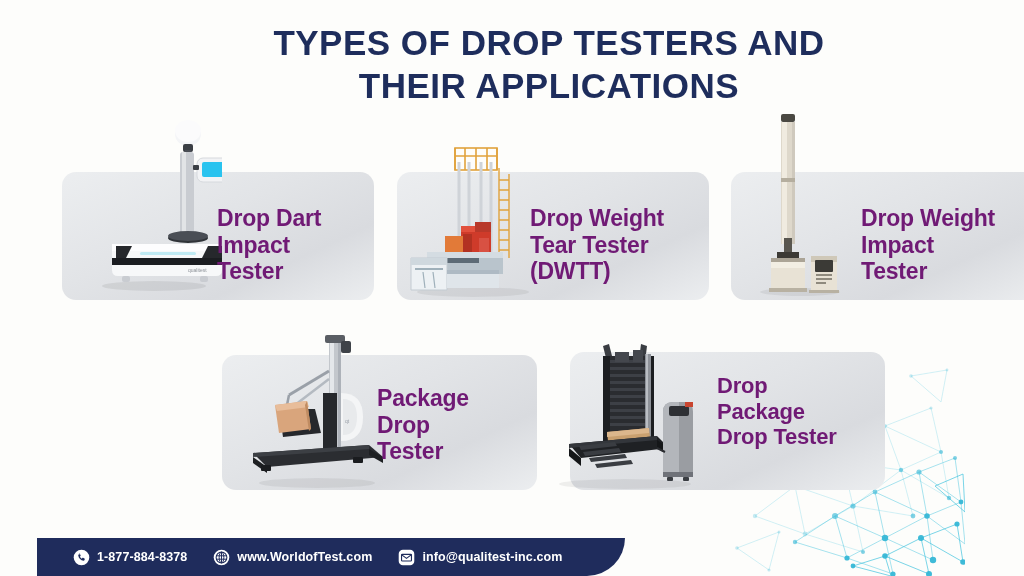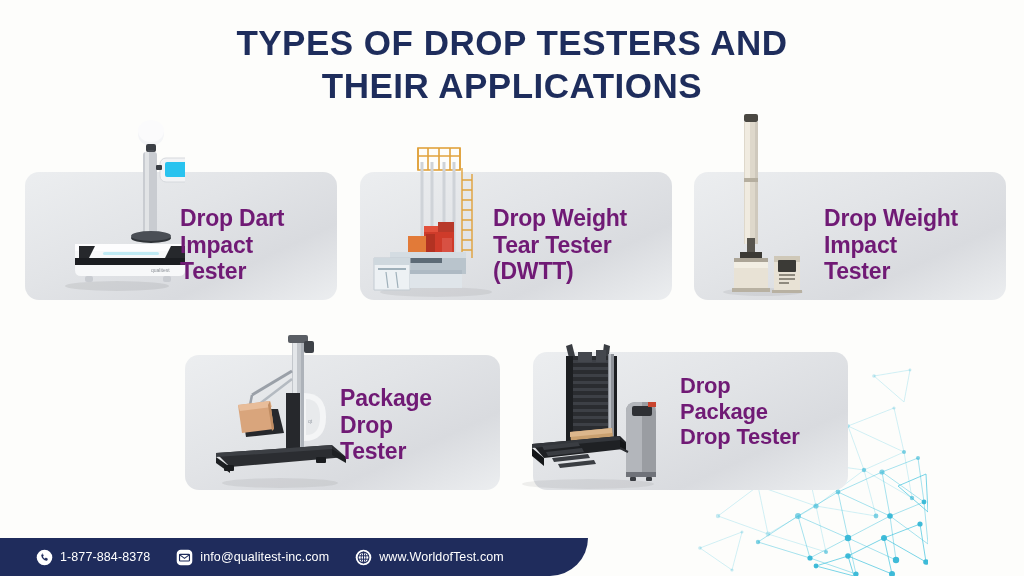--- a/index.html
+++ b/index.html
@@ -2,21 +2,21 @@
 <html><head>
 <meta charset="utf-8">
 <style>
   * { box-sizing: border-box; margin: 0; padding: 0; }
   html, body {
     width: 1024px; height: 576px;
     background: #fdfdfb;
     font-family: "Liberation Sans", sans-serif;
     overflow: hidden;
   }
-  .page { position: relative; width: 928px; height: 576px; background: #fdfdfb; }
+  .page { position: relative; width: 928px; height: 576px; background: #fdfdfb; margin-left: 37px; }
 
   
   .mesh { position: absolute; right: 0; bottom: 0; width: 230px; height: 210px;
           pointer-events: none; opacity: .95; }
 
   
   .title {
     position: absolute; top: 22px; left: 0; width: 1024px;
     text-align: center;
     color: #1e2d5c;
@@ -41,21 +41,21 @@
   
   .machine { position: absolute; }
 
   
   .footer {
     position: absolute; left: 0; bottom: 0;
     width: 588px; height: 38px;
     background: #1f2c5c;
     border-bottom-right-radius: 40px;
     display: flex; 
-    padding-left: 36px; gap: 26px;
+    padding-left: 36px; gap: 26px; font-weight: bold;
   }
   .fitem { display: flex; align-items: center; gap: 7px; }
   .fitem .flabel { color: #ffffff; font-size: 12.5px; letter-spacing: .1px; white-space: nowrap; }
   .ficon { width: 17px; height: 17px; flex: 0 0 17px; display: block; }
 </style>
 </head>
 <body>
 
 <div class="page">
 
@@ -338,32 +338,32 @@
     <div class="fitem">
       <svg class="ficon" viewBox="0 0 24 24">
         <circle cx="12" cy="12" r="11" fill="#ffffff"></circle>
         <path d="M8.6 6.6c.5-.2 1 0 1.2.5l.9 1.8c.2.4.1.9-.3 1.2l-.8.6c.6 1.3 1.6 2.3 2.9 2.9l.6-.8c.3-.4.8-.5 1.2-.3l1.8.9c.5.2.7.7.5 1.2l-.5 1.3c-.2.5-.7.8-1.2.7-3.9-.6-6.9-3.6-7.5-7.5-.1-.5.2-1 .7-1.2l1.5-.3z" fill="#1f2c5c"></path>
       </svg>
       <span class="flabel">1-877-884-8378</span>
     </div>
 
     <div class="fitem">
       <svg class="ficon" viewBox="0 0 24 24">
-        <rect x="1" y="1" width="22" height="22" rx="6" fill="#ffffff"></rect>
-        <rect x="5" y="7.5" width="14" height="9.5" rx="1.2" fill="none" stroke="#1f2c5c" stroke-width="1.6"></rect>
-        <path d="M5.4 8.3 L12 13.2 L18.6 8.3" fill="none" stroke="#1f2c5c" stroke-width="1.6" stroke-linecap="round" stroke-linejoin="round"></path>
-      </svg>
-      <span class="flabel">info@qualitest-inc.com</span>
-    </div>
-
-    <div class="fitem">
-      <svg class="ficon" viewBox="0 0 24 24">
         <circle cx="12" cy="12" r="11" fill="#ffffff"></circle>
         <circle cx="12" cy="12" r="7.6" fill="none" stroke="#1f2c5c" stroke-width="1.5"></circle>
         <ellipse cx="12" cy="12" rx="3.3" ry="7.6" fill="none" stroke="#1f2c5c" stroke-width="1.4"></ellipse>
         <path d="M4.6 9.6 H19.4 M4.6 14.4 H19.4 M12 4.4 V19.6" stroke="#1f2c5c" stroke-width="1.4"></path>
       </svg>
       <span class="flabel">www.WorldofTest.com</span>
     </div>
 
+    <div class="fitem">
+      <svg class="ficon" viewBox="0 0 24 24">
+        <rect x="1" y="1" width="22" height="22" rx="6" fill="#ffffff"></rect>
+        <rect x="5" y="7.5" width="14" height="9.5" rx="1.2" fill="none" stroke="#1f2c5c" stroke-width="1.6"></rect>
+        <path d="M5.4 8.3 L12 13.2 L18.6 8.3" fill="none" stroke="#1f2c5c" stroke-width="1.6" stroke-linecap="round" stroke-linejoin="round"></path>
+      </svg>
+      <span class="flabel">info@qualitest-inc.com</span>
+    </div>
+
   </div>
 
 </div>
 
 </body></html>

